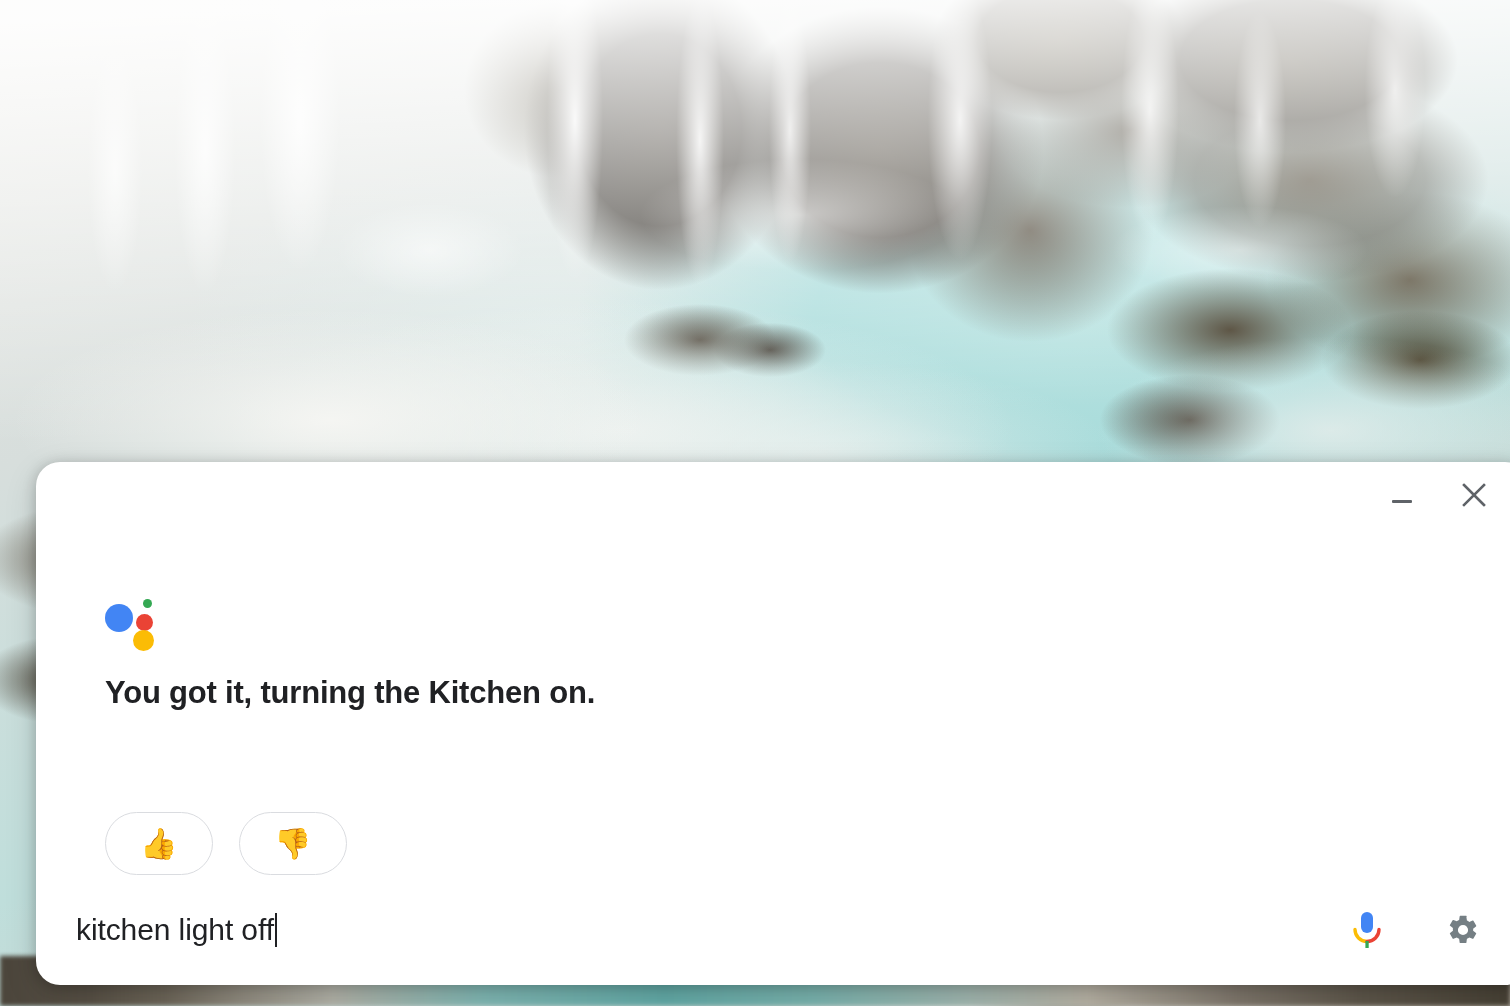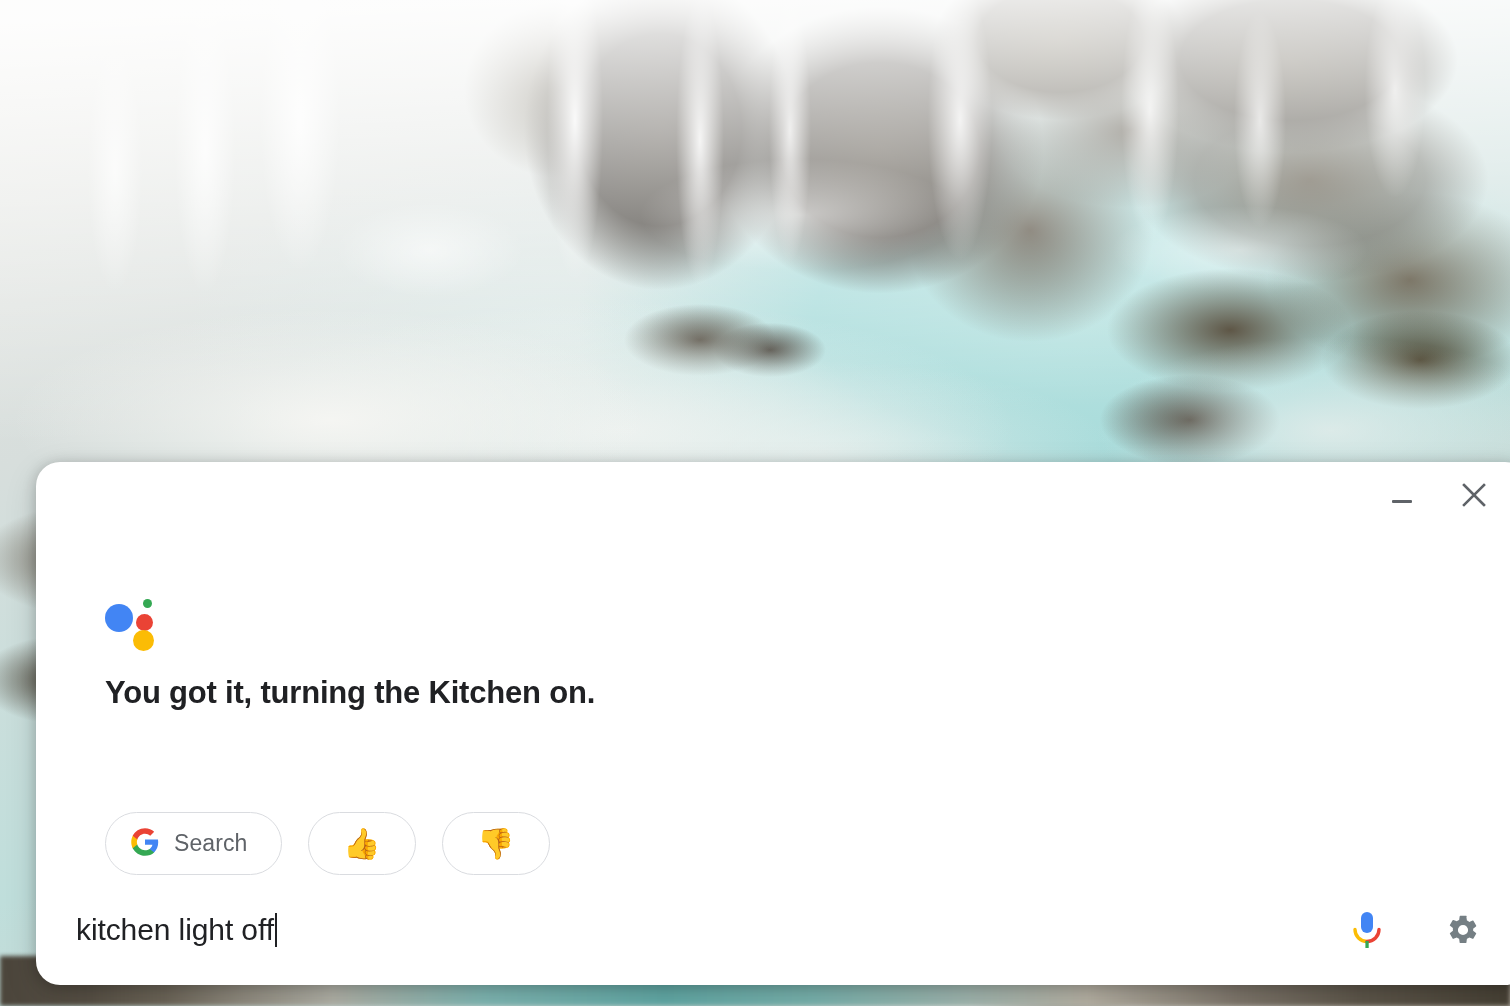--- a/index.html
+++ b/index.html
@@ -300,31 +300,20 @@
       <span class="dot dot-blue"></span>
       <span class="dot dot-green"></span>
       <span class="dot dot-red"></span>
       <span class="dot dot-yellow"></span>
     </div>
 
     <div class="response-text">You got it, turning the Kitchen on.</div>
 
     <div class="chip-row">
 
-      <button class="chip chip-search">
-        <span class="google-g">
-          <svg width="30" height="30" viewBox="0 0 48 48">
-            <path fill="#4285F4" d="M45.12 24.5c0-1.56-.14-3.06-.4-4.5H24v8.51h11.84c-.51 2.75-2.06 5.08-4.39 6.64v5.52h7.11c4.16-3.83 6.56-9.47 6.56-16.17z"></path>
-            <path fill="#34A853" d="M24 46c5.94 0 10.92-1.97 14.56-5.33l-7.11-5.52c-1.97 1.32-4.49 2.1-7.45 2.1-5.73 0-10.58-3.87-12.31-9.07H4.34v5.7C7.96 41.07 15.4 46 24 46z"></path>
-            <path fill="#FBBC05" d="M11.69 28.18C11.25 26.86 11 25.45 11 24s.25-2.86.69-4.18v-5.7H4.34C2.85 17.09 2 20.45 2 24s.85 6.91 2.34 9.88l7.35-5.7z"></path>
-            <path fill="#EA4335" d="M24 10.75c3.23 0 6.13 1.11 8.41 3.29l6.31-6.31C34.91 4.18 29.93 2 24 2 15.4 2 7.96 6.93 4.34 14.12l7.35 5.7c1.73-5.2 6.58-9.07 12.31-9.07z"></path>
-          </svg>
-        </span>
-        <span class="chip-label">Search</span>
-      </button>
 
       <button class="chip chip-icon-only">
         <span class="emoji">👍</span>
       </button>
 
       <button class="chip chip-icon-only">
         <span class="emoji">👎</span>
       </button>
     </div>
 

